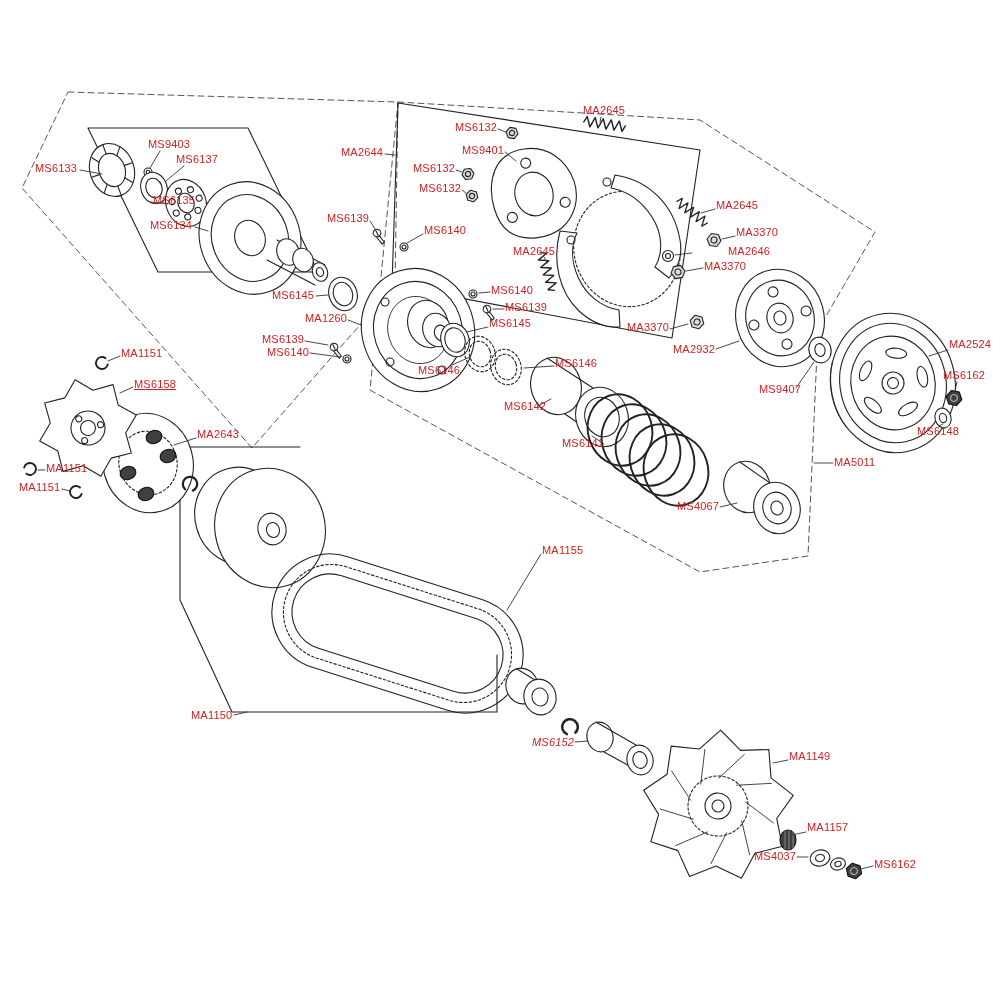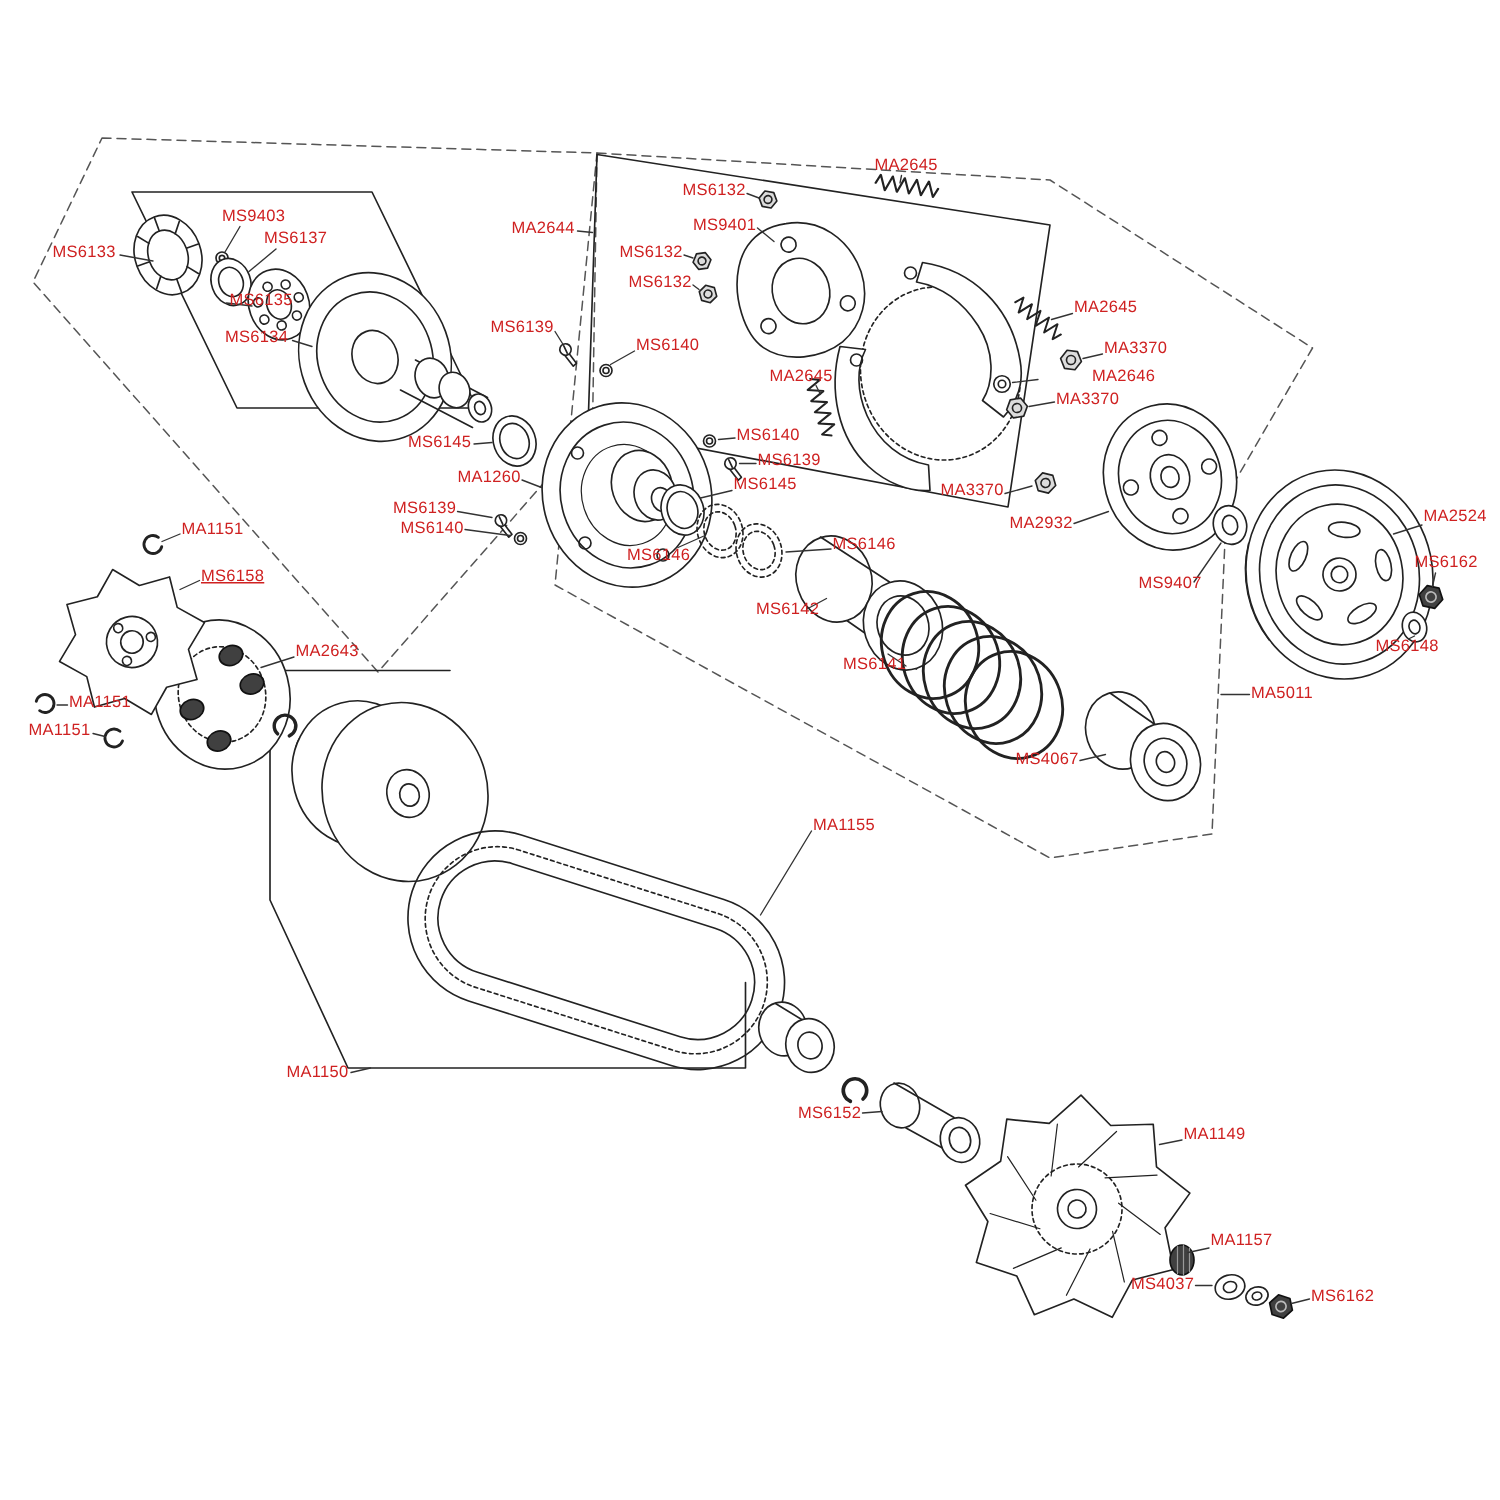--- a/index.html
+++ b/index.html
@@ -400,18 +400,18 @@
     <span class="part-label" style="left: 834px; top: 457px; color: rgb(207, 33, 33); text-align: right;">MA5011</span>
     <span class="part-label" style="left: 562px; top: 438px; color: rgb(207, 33, 33);">MS6141</span>
     <span class="part-label" style="left: 677px; top: 501px; color: rgb(207, 33, 33);">MS4067</span>
     <span class="part-label" style="left: 121px; top: 348px; color: rgb(207, 33, 33);">MA1151</span>
     <span class="part-label" style="left: 134px; top: 379px; color: rgb(207, 33, 33); text-decoration: underline;">MS6158</span>
     <span class="part-label" style="left: 197px; top: 429px; color: rgb(207, 33, 33);">MA2643</span>
     <span class="part-label" style="left: 46px; top: 463px; color: rgb(207, 33, 33);">MA1151</span>
     <span class="part-label" style="left: 19px; top: 482px; color: rgb(207, 33, 33);">MA1151</span>
     <span class="part-label" style="left: 542px; top: 545px; color: rgb(207, 33, 33);">MA1155</span>
     <span class="part-label" style="left: 191px; top: 710px; color: rgb(207, 33, 33);">MA1150</span>
-    <span class="part-label" style="left: 532px; top: 737px; color: rgb(207, 33, 33);">MS6152</span>
+    <span class="part-label" style="left: 532px; top: 737px; color: rgb(207, 33, 33); font-style: italic;">MS6152</span>
     <span class="part-label" style="left: 789px; top: 751px; color: rgb(207, 33, 33);">MA1149</span>
     <span class="part-label" style="left: 807px; top: 822px; color: rgb(207, 33, 33);">MA1157</span>
     <span class="part-label" style="left: 754px; top: 851px; color: rgb(207, 33, 33);">MS4037</span>
     <span class="part-label" style="left: 874px; top: 859px; color: rgb(207, 33, 33);">MS6162</span>
   </div>
 
 </body></html>

